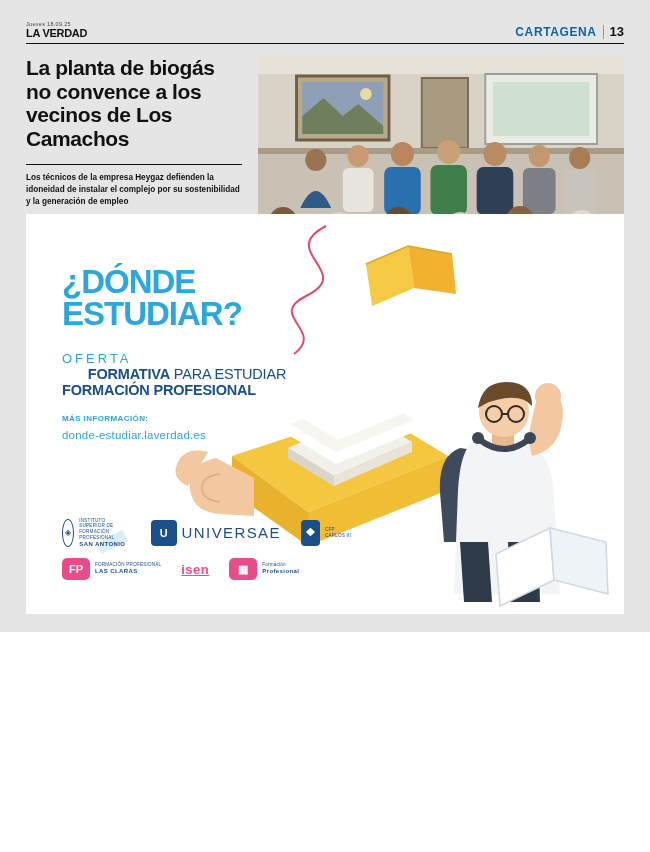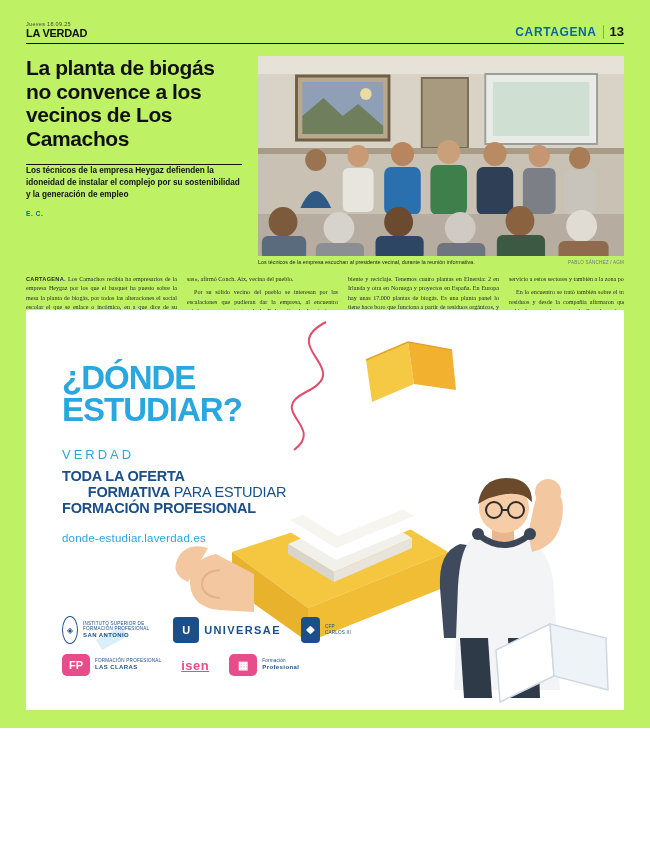--- a/index.html
+++ b/index.html
@@ -5,22 +5,22 @@
   html,body{margin:0;padding:0;}
   body{
     width:650px;height:852px;
     background:#ffffff;
     font-family:"Liberation Serif", serif;
     color:#1a1a1a;
     overflow:hidden;
   }
   .page{
     position:relative;
-    width:650px;height:728px;
-    background:#bef264;
+    width:650px;height:632px;
+    background:#e5e5e5;
     box-sizing:border-box;
     padding:22px 26px 0 26px;
   }
   
   .masthead{
     display:flex;align-items:flex-end;justify-content:space-between;
     border-bottom:1.5px solid #111;
     padding-bottom:4px;
   }
   .mh-left{line-height:1.05;}
@@ -52,20 +52,21 @@
     font-family:"Liberation Sans", sans-serif;
     font-weight:bold;
     font-size:21px;line-height:1.12;letter-spacing:-.4px;color:#111;
   }
   .lead{
     margin-top:14px;
     font-family:"Liberation Sans", sans-serif;
     font-weight:bold;
     font-size:8.2px;line-height:1.42;color:#111;
     border-top:0.8px solid #111;
+    padding-top:7px;
   }
   .byline{
     margin-top:10px;
     font-family:"Liberation Sans", sans-serif;
     font-weight:bold;font-size:6.5px;letter-spacing:.6px;color:#0b64a8;
   }
   .photocol{flex:1;}
   .photo{
     position:relative;
     width:100%;height:200px;
@@ -119,40 +120,40 @@
     color:#2aa7df;
   }
   .ad-q1{font-size:33px;font-weight:bold;letter-spacing:-1px;line-height:.96;color:#2aa7df;}
   .ad-q2{font-size:33px;font-weight:bold;letter-spacing:-1px;line-height:.96;color:#2aa7df;}
   .ad-conoce{margin-top:22px;font-size:13px;letter-spacing:3px;color:#2aa7df;}
   .ad-l1{margin-top:6px;font-size:14.5px;font-weight:bold;color:#1b4f8a;letter-spacing:-.2px;}
   .ad-l2{font-size:14.5px;color:#1b4f8a;letter-spacing:-.2px;text-align:center;}
   .ad-l2 b{font-weight:bold;}
   .ad-l3{font-size:14.5px;font-weight:bold;color:#1b4f8a;letter-spacing:-.2px;}
   .ad-more{margin-top:16px;font-size:8px;font-weight:bold;color:#2aa7df;letter-spacing:.4px;}
-  .ad-url{margin-top:16px;font-size:11.5px;color:#2aa7df;letter-spacing:.2px;}
+  .ad-url{margin-top:6px;font-size:11.5px;color:#2aa7df;letter-spacing:.2px;}
   .ad-logos{
     position:absolute;left:36px;bottom:34px;width:290px;
     display:flex;flex-direction:column;gap:10px;
   }
   .logorow{display:flex;align-items:center;gap:20px;}
   .logo{display:flex;align-items:center;gap:5px;font-family:"Liberation Sans", sans-serif;}
   .logo-circ{
     width:26px;height:26px;border-radius:50%;
     border:1.1px solid #1b4f8a;
     display:flex;align-items:center;justify-content:center;
     color:#1b4f8a;font-size:8px;
   }
   .logo-sq{
     width:26px;height:26px;border-radius:4px;background:#1b4f8a;
     display:flex;align-items:center;justify-content:center;color:#fff;font-size:11px;font-weight:bold;
   }
   .logo-txt{font-size:4.6px;color:#1b4f8a;line-height:1.25;letter-spacing:.2px;}
   .logo-txt b{display:block;font-size:6px;letter-spacing:.4px;}
-  .logo-big{font-size:11px;font-weight:bold;color:#1b4f8a;letter-spacing:1.4px;}
+  .logo-big{font-size:15px;font-weight:normal;color:#1b4f8a;letter-spacing:1.4px;}
   .fp-mark{
     width:28px;height:22px;background:#e84c8a;border-radius:5px;
     display:flex;align-items:center;justify-content:center;
     color:#fff;font-size:11px;font-weight:bold;font-family:"Liberation Sans", sans-serif;
   }
   .isen-mark{
     font-family:"Liberation Sans", sans-serif;font-weight:bold;font-size:13px;color:#e84c8a;letter-spacing:.5px;text-decoration:underline;
   }
 </style>
 </head>
@@ -340,24 +341,24 @@
           <path d="M0 40 L54 14 L58 66 L4 92 Z" fill="#ffffff" stroke="#cfd8e2" stroke-width="1.5"></path>
           <path d="M58 66 L54 14 L110 28 L112 80 Z" fill="#eef3f8" stroke="#cfd8e2" stroke-width="1.5"></path>
         </g>
 
         <path d="M70 330 l26 -14 l6 10 l-26 14 z" fill="#2aa7df" opacity="0.18"></path>
       </svg>
 
       <div class="ad-text">
         <div class="ad-q1">¿DÓNDE</div>
         <div class="ad-q2">ESTUDIAR?</div>
-        <div class="ad-conoce">VERDAD</div>
-        <div class="ad-l1">TODA LA OFERTA</div>
+        <div class="ad-conoce">OFERTA</div>
         <div class="ad-l2"><b>FORMATIVA</b><span> PARA ESTUDIAR</span></div>
         <div class="ad-l3">FORMACIÓN PROFESIONAL</div>
+        <div class="ad-more">MÁS INFORMACIÓN:</div>
         <div class="ad-url">donde-estudiar.laverdad.es</div>
       </div>
 
       <div class="ad-logos">
         <div class="logorow">
           <div class="logo">
             <span class="logo-circ">◈</span>
             <span class="logo-txt">
               <span>INSTITUTO SUPERIOR DE FORMACIÓN PROFESIONAL</span>
               <b>SAN ANTONIO</b>

